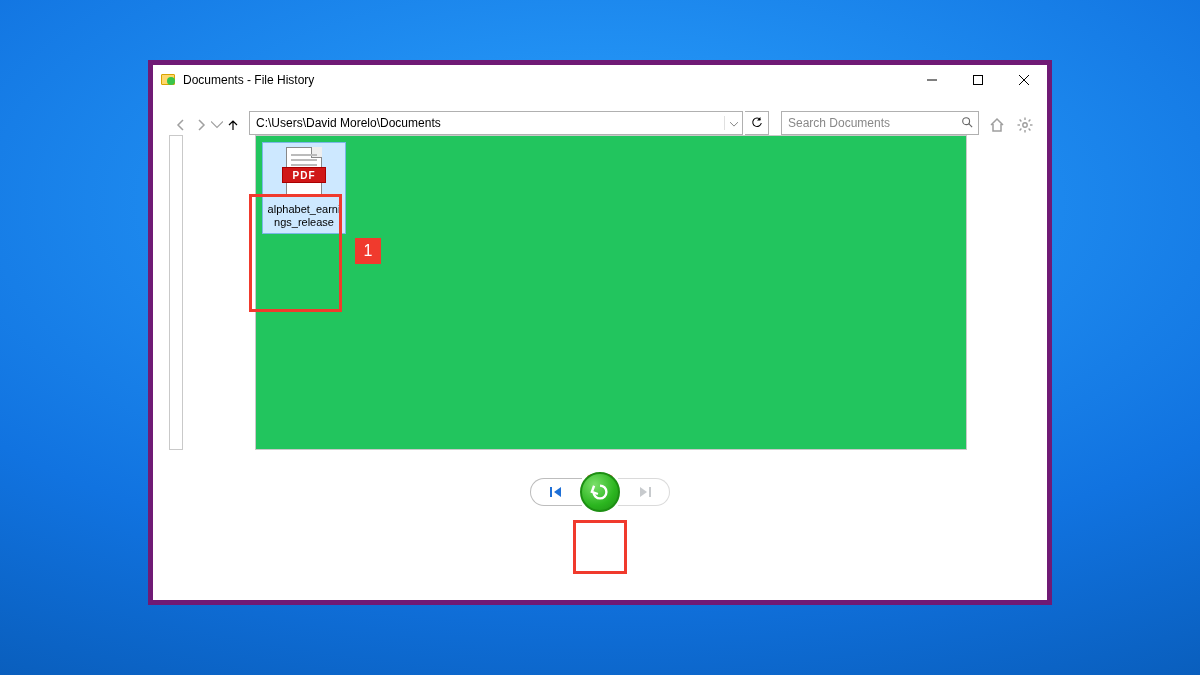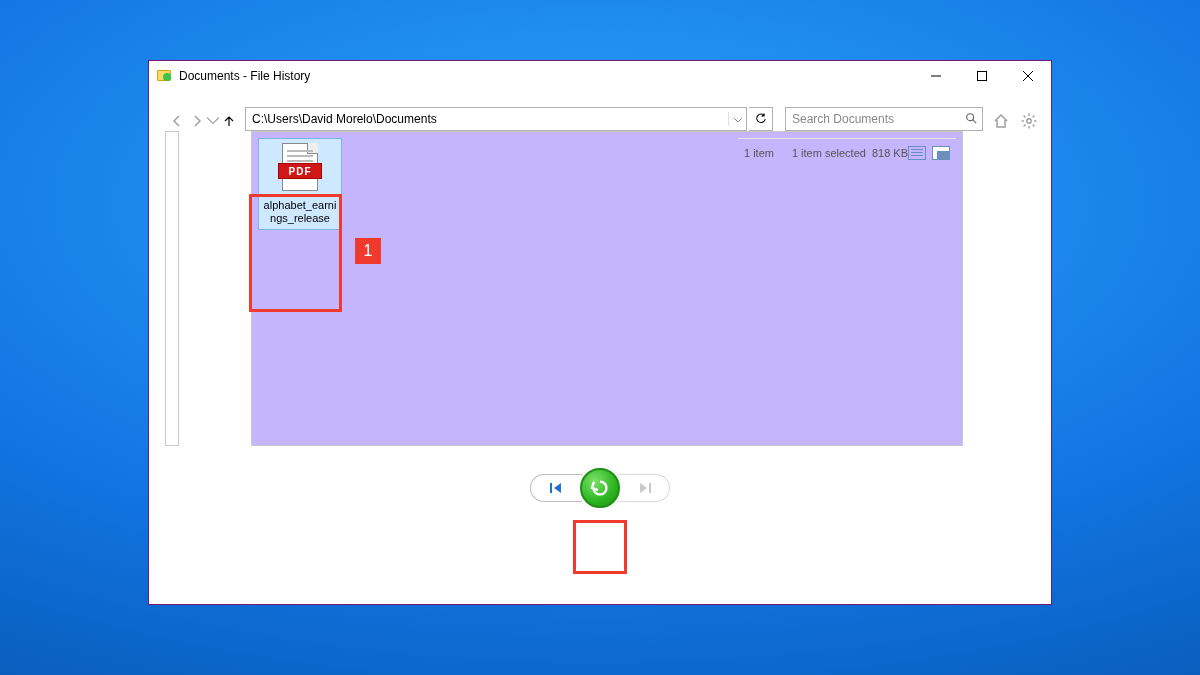--- a/index.html
+++ b/index.html
@@ -3,21 +3,21 @@
 <meta charset="utf-8">
 <style>
   * { box-sizing: border-box; margin: 0; padding: 0; font-family: "Segoe UI", Arial, sans-serif; }
   body {
     width: 1200px; height: 675px;
     background: radial-gradient(ellipse 120% 100% at 50% 30%, #2ba3ff 0%, #1173e0 55%, #0450a5 100%);
     position: relative; overflow: hidden;
   }
   .window {
     position: absolute; left: 148px; top: 60px; width: 904px; height: 545px;
-    background: #fff; border: 1px solid #701a75;
+    background: #fff; border: 5px solid #701a75;
   }
   .titlebar { height: 30px; display: flex; align-items: center; padding: 0 0 0 8px; }
   .appicon { width: 16px; height: 16px; margin-right: 6px; position: relative; }
   .appicon .folder { position:absolute; left:0; top:2px; width:14px; height:11px; background:#ffd76a; border:1px solid #d9a400; border-radius:1px; }
   .appicon .tick { position:absolute; left:6px; top:5px; width:8px; height:8px; border-radius:50%; background:#3ac44a; }
   .title-text { font-size: 12px; color:#000; }
   .winbtns { margin-left:auto; display:flex; }
   .winbtn { width:46px; height:30px; display:flex; align-items:center; justify-content:center; }
   .winbtn svg { width:10px; height:10px; }
   .toolbar {
@@ -39,21 +39,21 @@
   .searchbox input { border:none; outline:none; flex:1; padding:0 6px; font-size:12px; color:#701a75; }
   .searchbox input::placeholder { color:#888; }
   .searchbox .mag { width:22px; text-align:center; color:#666; }
   .ticon { width:20px; height:20px; margin-left:8px; color:#9e9e9e; display:flex; align-items:center; justify-content:center; }
   .ticon svg { width:16px; height:16px; }
   .heading { padding: 8px 0 10px 104px; font-size:20px; color:#000; font-weight:400; }
   .heading .sep { margin:0 10px; color:#444; }
   .panes { display:flex; padding:0 0 0 16px; }
   .prev-pane { width:14px; height:315px; border:1px solid #c9c9c9; border-right:1px solid #c9c9c9; background:#fff; }
   .spacer { width:72px; }
-  .main-pane { width:712px; height:315px; border:1px solid #c9c9c9; background:#c4b5fd; padding:6px 6px 0 6px; display:flex; flex-direction:row; }
+  .main-pane { width:712px; height:315px; border:1px solid #c9c9c9; background:#22c55e; padding:6px 6px 0 6px; display:flex; flex-direction:row; }
   .files { flex:1; display:flex; align-items:flex-start; }
   .fileitem {
     width:84px; text-align:center; padding:4px 2px 4px 2px;
     background:#cde8ff; border:1px solid #7ab7e8; font-size:11px; line-height:13px; color:#000;
     display:flex; flex-direction:column; align-items:center;
   }
   .fileicon { width:48px; height:54px; position:relative; margin-bottom:2px; }
   .page { position:absolute; left:6px; top:0; width:36px; height:48px; background:#fff; border:1px solid #888; }
   .page:before { content:""; position:absolute; right:-1px; top:-1px; width:10px; height:10px; background:#eee; border-left:1px solid #888; border-bottom:1px solid #888; }
   .page .lines { position:absolute; left:4px; top:6px; right:4px; }
@@ -187,29 +187,20 @@
                   <i></i>
                   <i></i>
                   <i></i>
                 </div>
               </div>
             <div class="pdfbadge">PDF</div>
           </div>
           <div class="filename">alphabet_earnings_release</div>
         </div>
       </div>
-      <div class="statusbar">
-        <span class="sgap">1 item</span>
-        <span>1 item selected</span>
-        <span style="margin-left:6px">818 KB</span>
-        <div class="viewbtns">
-          <span class="det"></span>
-          <span class="ico"></span>
-        </div>
-      </div>
     </div>
   </div>
 
   <div class="controls">
     <div class="navpill left">
       <svg viewBox="0 0 16 12">
           <rect x="1" y="1" width="2" height="10" fill="#1e6fd6"></rect>
           <path d="M12 1 L5 6 L12 11 Z" fill="#1e6fd6"></path>
         </svg>
     </div>

